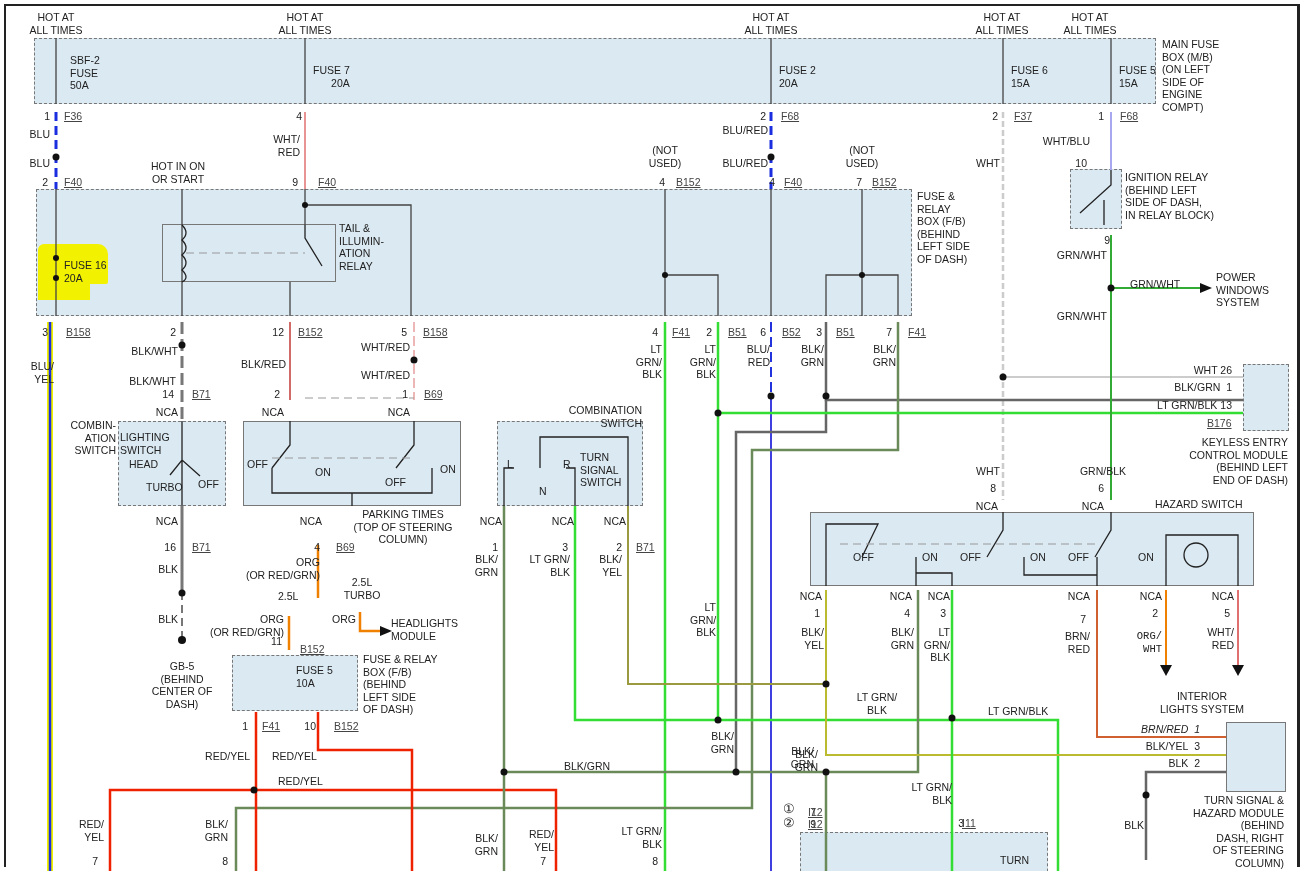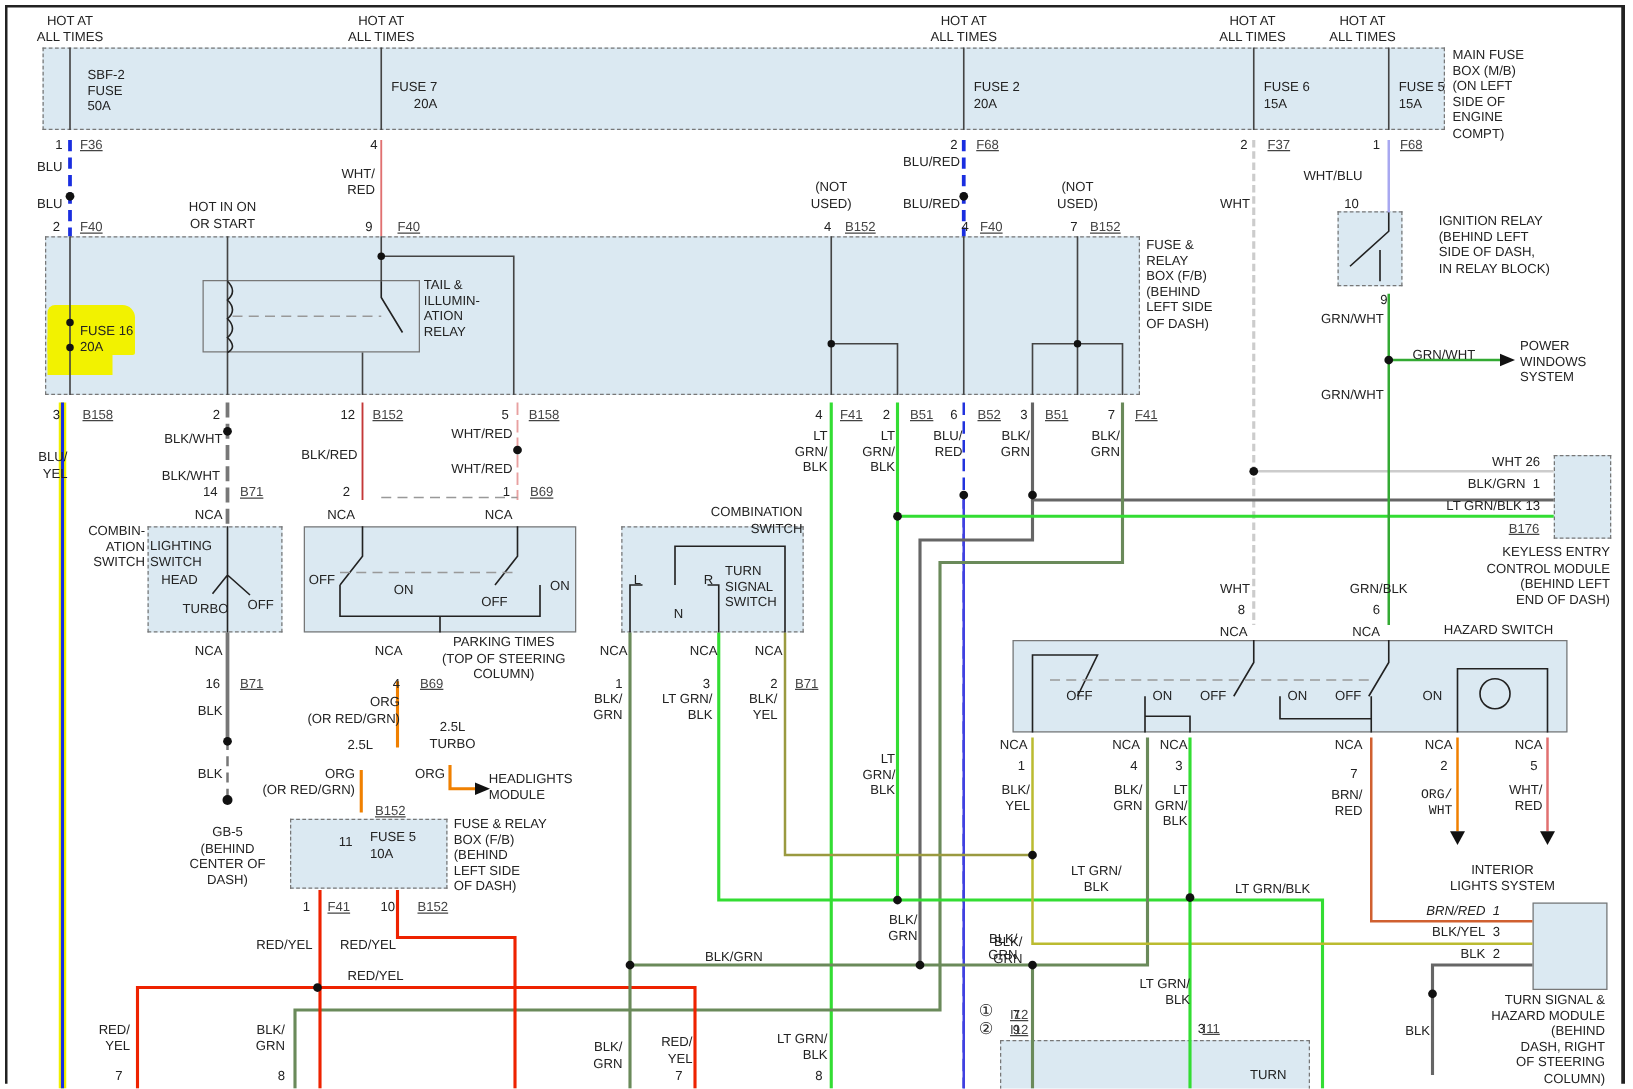--- a/index.html
+++ b/index.html
@@ -214,21 +214,21 @@
       <div class="lbl r" style="left: 244px; top: 556px; width: 76px;">ORG
 (OR RED/GRN)</div>
       <div class="lbl " style="left: 278px; top: 590px;">2.5L</div>
       <div class="lbl c" style="left: 342px; top: 576px; width: 40px;">2.5L
 TURBO</div>
       <div class="lbl r" style="left: 208px; top: 613px; width: 76px;">ORG
 (OR RED/GRN)</div>
       <div class="lbl " style="left: 332px; top: 613px;">ORG</div>
       <div class="lbl r" style="left: 154px; top: 563px; width: 24px;">BLK</div>
       <div class="lbl r" style="left: 154px; top: 613px; width: 24px;">BLK</div>
-      <div class="lbl r" style="left: 268px; top: 668px; width: 14px;">11</div>
+      <div class="lbl r" style="left: 268px; top: 635px; width: 14px;">11</div>
       <div class="lbl u" style="left: 300px; top: 643px;">B152</div>
       <div class="lbl r" style="left: 238px; top: 720px; width: 10px;">1</div>
       <div class="lbl u" style="left: 262px; top: 720px;">F41</div>
       <div class="lbl r" style="left: 302px; top: 720px; width: 14px;">10</div>
       <div class="lbl u" style="left: 334px; top: 720px;">B152</div>
       <div class="lbl r" style="left: 200px; top: 750px; width: 50px;">RED/YEL</div>
       <div class="lbl " style="left: 272px; top: 750px;">RED/YEL</div>
       <div class="lbl " style="left: 278px; top: 775px;">RED/YEL</div>
       <div class="lbl r" style="left: 54px; top: 818px; width: 50px;">RED/
 YEL</div>
@@ -362,21 +362,21 @@
   <div class="lbl c" style="left:140px;top:160px;width:76px;">HOT IN ON
 OR START</div>
   <div class="lbl" style="left:339px;top:222px;">TAIL &amp;
 ILLUMIN-
 ATION
 RELAY</div>
   <div class="lbl c" style="left:640px;top:144px;width:50px;">(NOT
 USED)</div>
   <div class="lbl c" style="left:837px;top:144px;width:50px;">(NOT
 USED)</div>
-  <div class="lbl" style="left:1125px;top:171px;margin-left:26px;">IGNITION RELAY
+  <div class="lbl" style="left:1125px;top:171px;">IGNITION RELAY
 (BEHIND LEFT
 SIDE OF DASH,
 IN RELAY BLOCK)</div>
   <div class="lbl" style="left:1216px;top:271px;">POWER
 WINDOWS
 SYSTEM</div>
 
   <div class="lbl r" style="left:1140px;top:364px;width:92px;"><span>WHT</span> <span>26</span></div>
   <div class="lbl r" style="left:1140px;top:381px;width:92px;"><span>BLK/GRN</span>&nbsp;&nbsp;<span>1</span></div>
   <div class="lbl r" style="left:1130px;top:399px;width:102px;"><span>LT GRN/BLK</span> <span>13</span></div>

